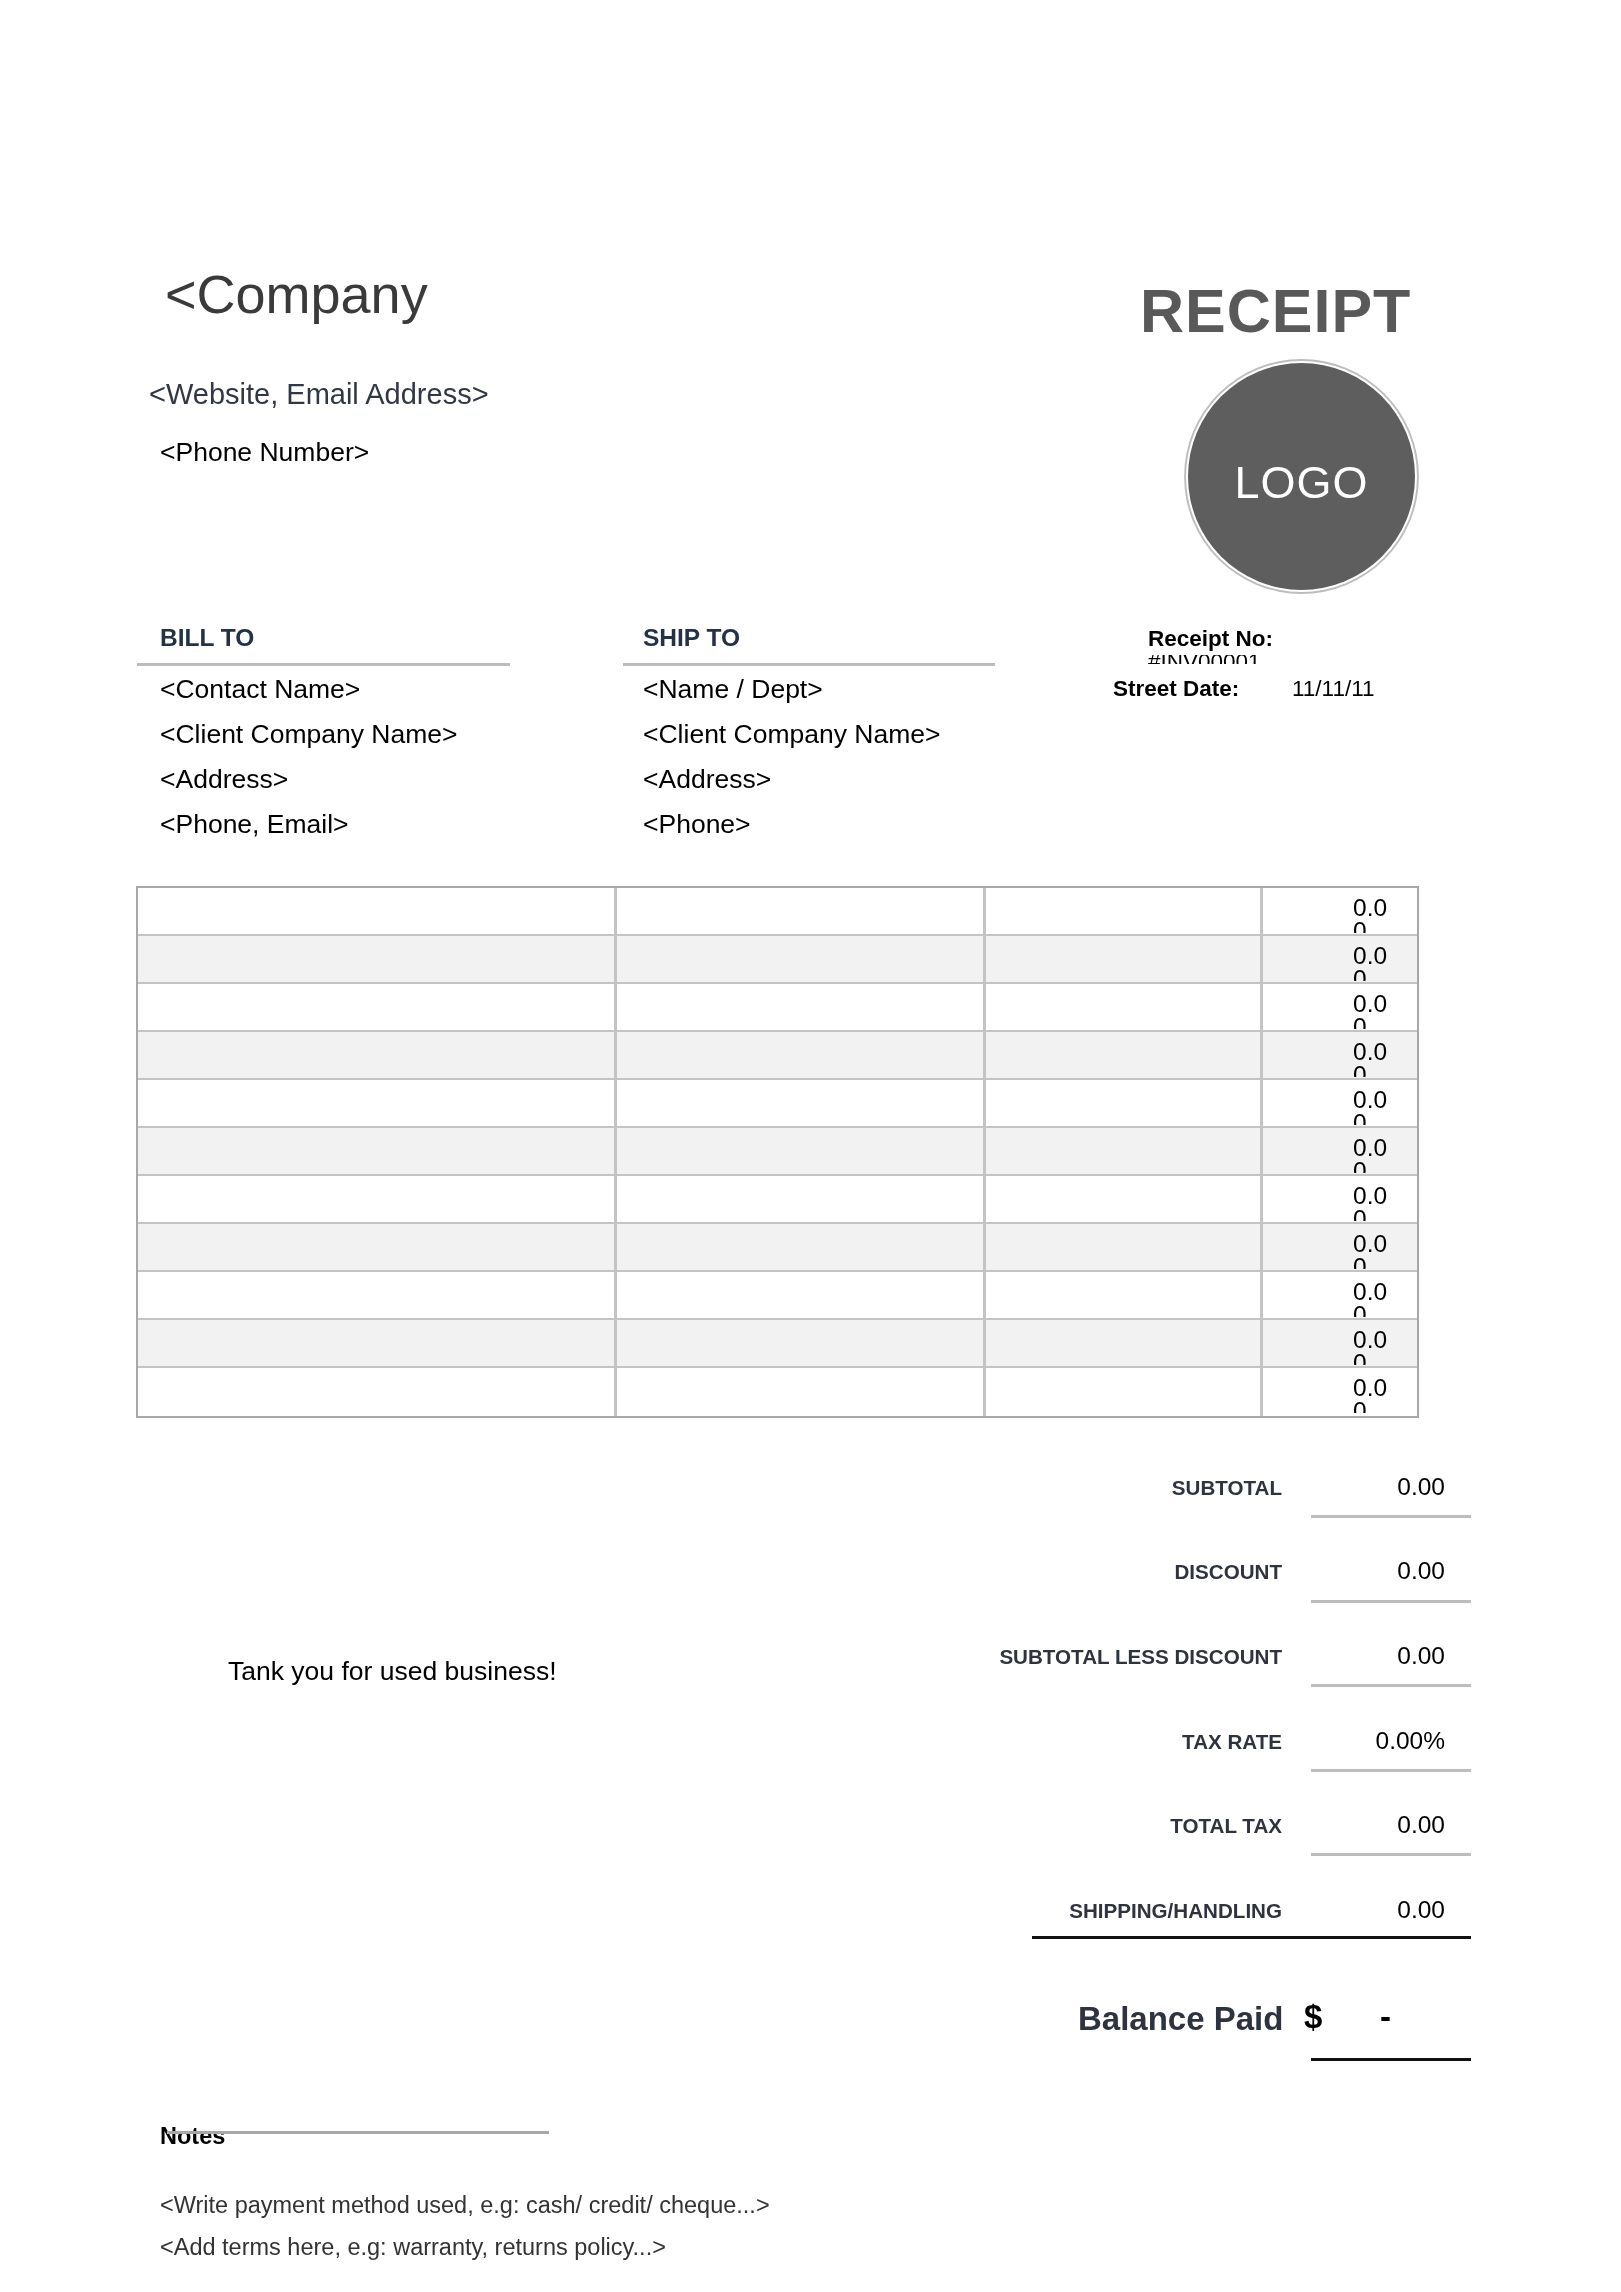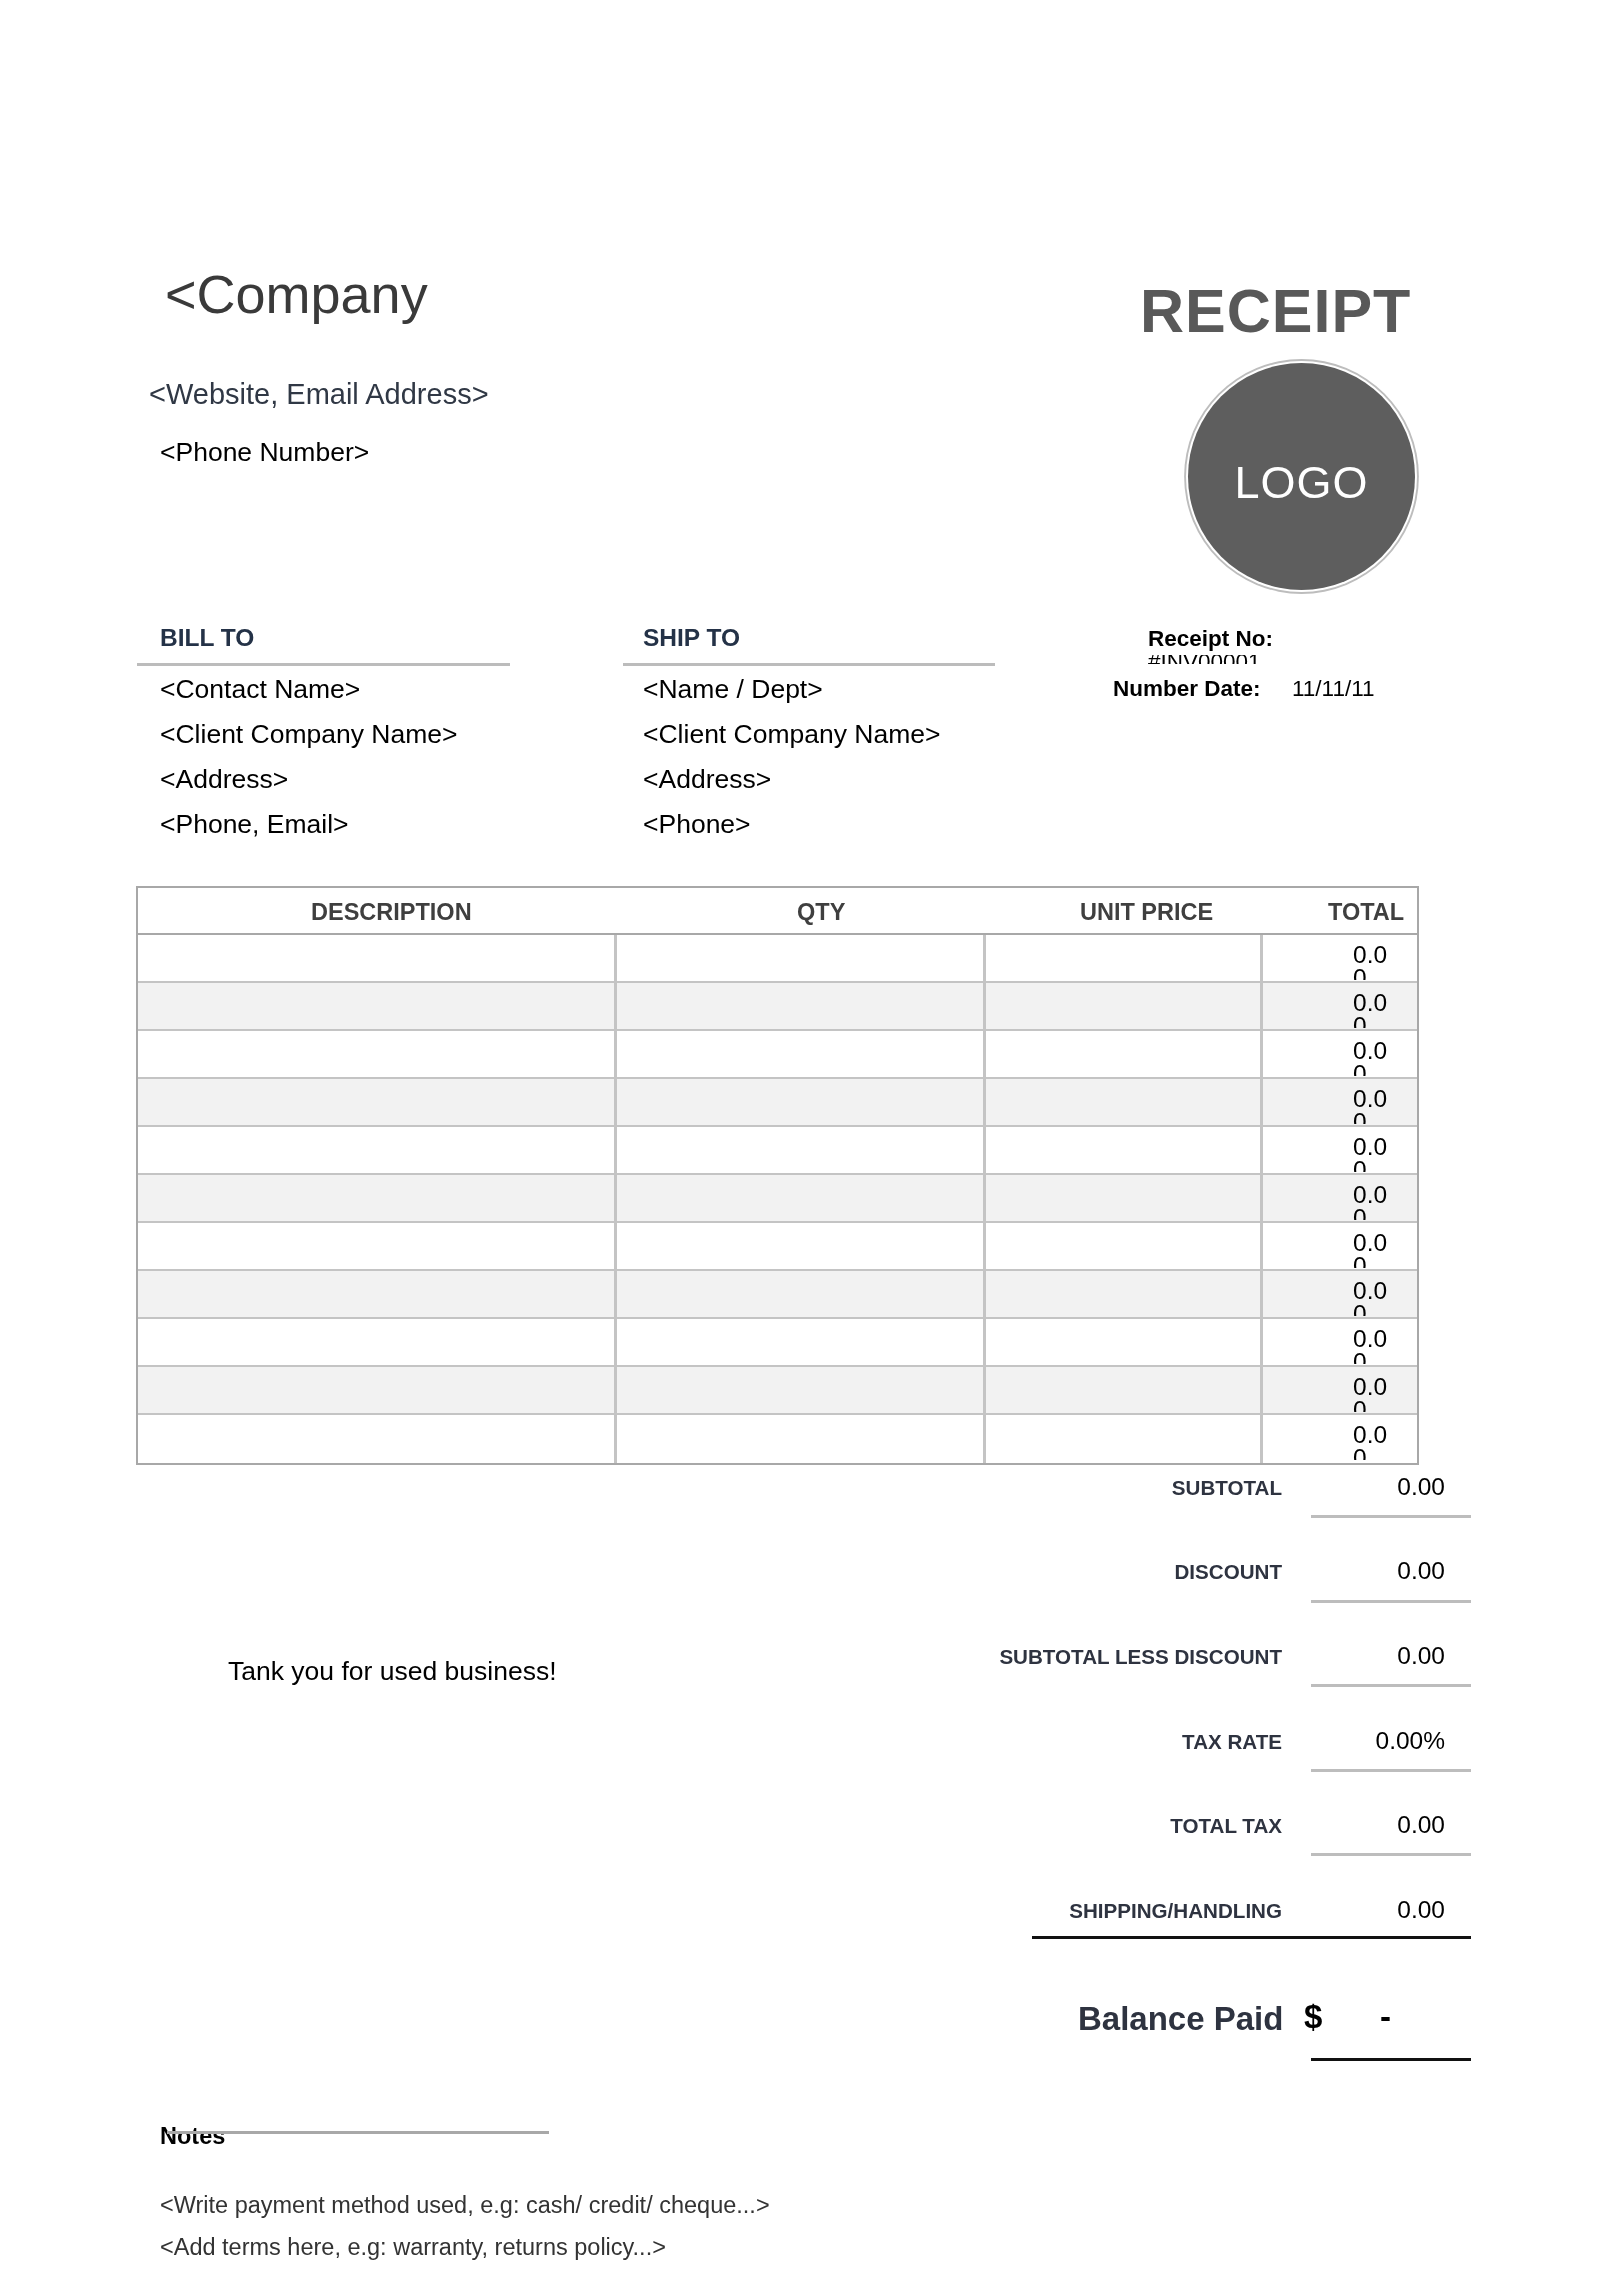--- a/index.html
+++ b/index.html
@@ -79,30 +79,24 @@
 <div class="sec-line" style="left:623px; top:663px; width:372px;"></div>
 <div class="abs addr-line" style="left:643px; top:674px;">&lt;Name / Dept&gt;</div>
 <div class="abs addr-line" style="left:643px; top:719px;">&lt;Client Company Name&gt;</div>
 <div class="abs addr-line" style="left:643px; top:764px;">&lt;Address&gt;</div>
 <div class="abs addr-line" style="left:643px; top:809px;">&lt;Phone&gt;</div>
 
 <div class="abs meta-label" style="left:1148px; top:626px;">Receipt No:</div>
 <div class="abs clip-num">
     <span>#INV00001</span>
   </div>
-<div class="abs meta-label" style="left:1113px; top:676px;">Number Date:</div>
+<div class="abs meta-label" style="left:1113px; top:676px;">Street Date:</div>
 <div class="abs meta-value" style="left:1292px; top:676px;">11/11/11</div>
 
 <div class="items">
-  <div class="hdr">
-    <div style="left:173px;">DESCRIPTION</div>
-    <div style="left:659px;">QTY</div>
-    <div style="left:942px;">UNIT PRICE</div>
-    <div style="left:1190px;">TOTAL</div>
-  </div>
   <div id="rows">
       <div class="row">
         <div style="position: absolute; top: 0px; bottom: 0px; left: 0px; width: 476px;"><span></span></div>
         <div style="position: absolute; top: 0px; bottom: 0px; left: 479px; width: 366px;"><span></span></div>
         <div style="position: absolute; top: 0px; bottom: 0px; left: 848px; width: 274px;"><span></span></div>
         <div style="position: absolute; top: 0px; bottom: 0px; left: 1125px; width: 152px;">
           <div class="tot" style="position: absolute; left: 90px; width: 39px; top: 7.8px; height: 37px; overflow: hidden; line-height: 23.5px; font-size: 24.5px; word-break: break-all; white-space: normal;">0.00</div>
         </div>
         <div class="vline" style="left: 476px;"></div>
         <div class="vline" style="left: 845px;"></div>

